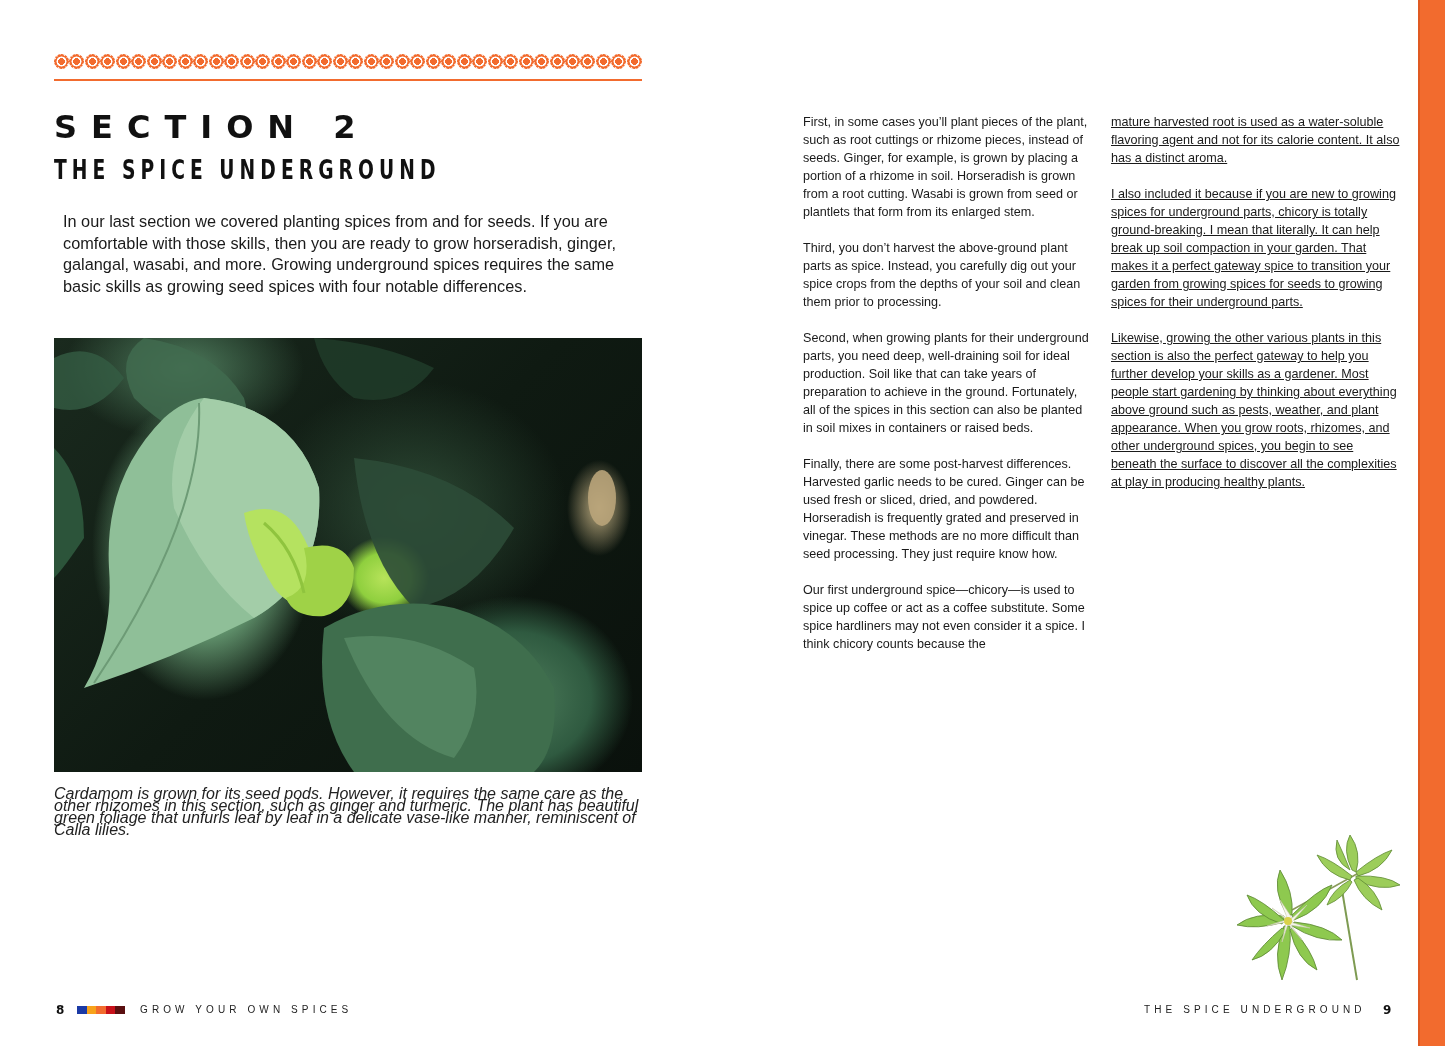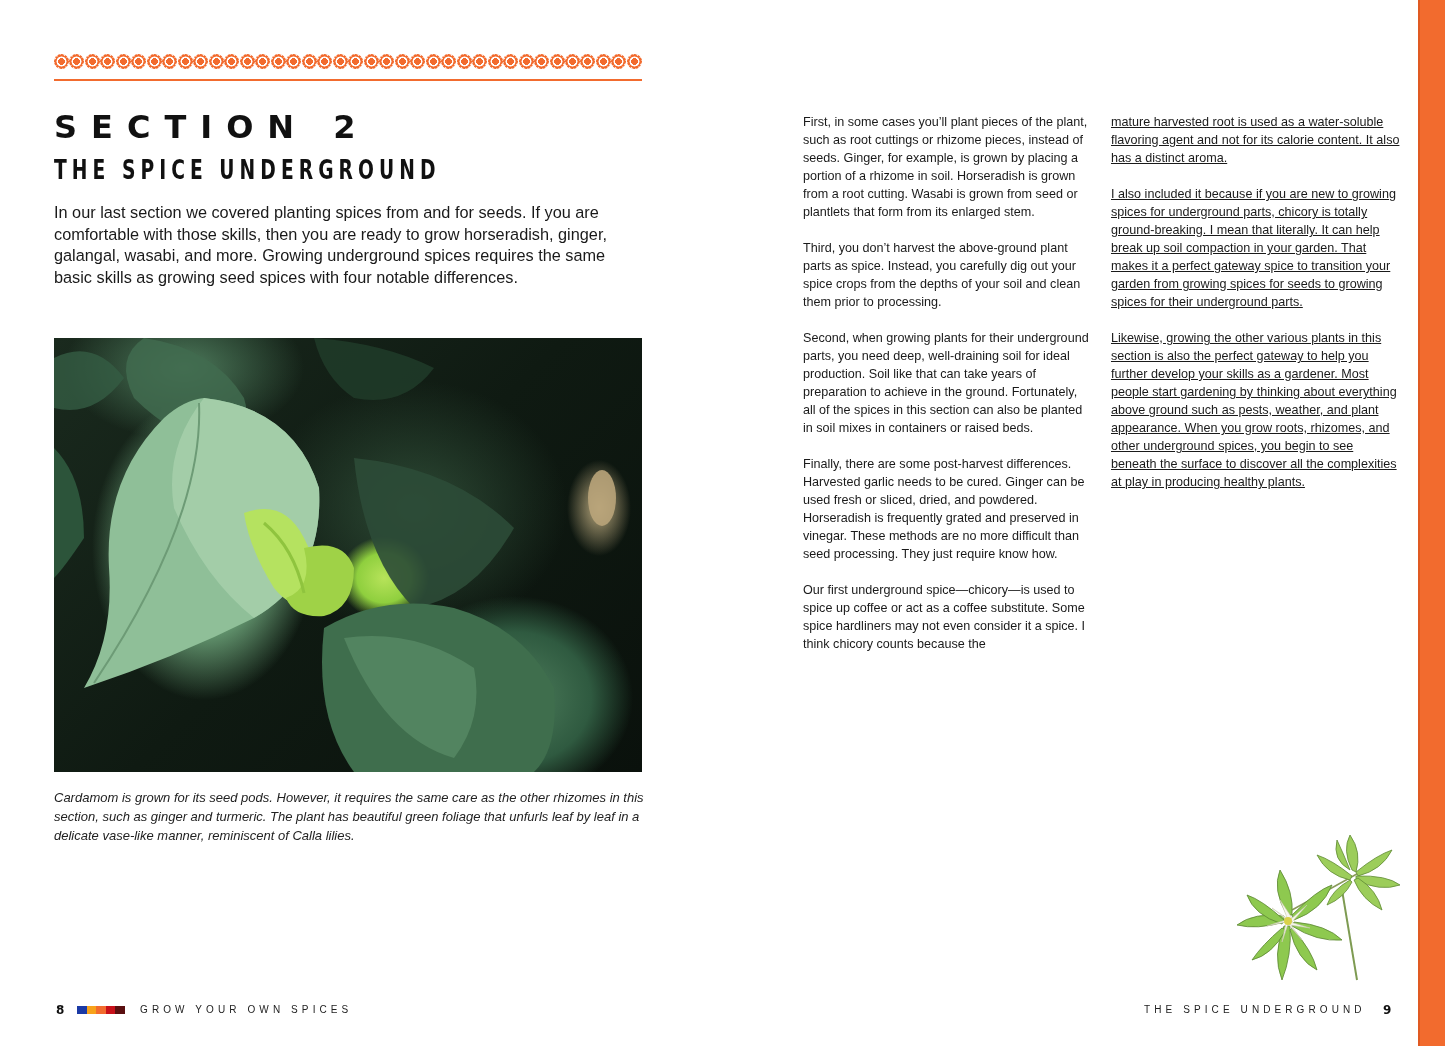--- a/index.html
+++ b/index.html
@@ -49,21 +49,21 @@
         radial-gradient(ellipse 140px 190px at 150px 210px, #a9cfac 0%, #6fa77c 40%, transparent 80%),
         radial-gradient(ellipse 140px 120px at 460px 360px, #4f7f5d 0%, #2f5a40 55%, transparent 85%),
         radial-gradient(ellipse 150px 90px at 130px 30px, #4d7a5b 0%, transparent 80%),
         radial-gradient(ellipse 180px 150px at 360px 170px, #2d4a35 0%, transparent 85%),
         radial-gradient(ellipse 40px 60px at 545px 170px, #b9a87d 0%, transparent 80%),
         linear-gradient(135deg, #1a2a1e 0%, #0f1a12 50%, #0a110c 100%);
     }
 
     .caption {
       position: absolute; left: 54px; top: 788px; width: 590px;
-      font-size: 13px; line-height: 19px; font-style: italic; color: #222;
+      font-size: 16px; line-height: 12px; font-style: italic; color: #222;
     }
 
     
     .col {
       position: absolute; top: 113px; width: 290px;
       font-size: 12.6px; line-height: 18px; color: #1a1a1a;
     }
     .col-1 { left: 803px; }
     .col-2 { left: 1111px; text-decoration: underline; }
     .col p { margin: 0 0 18px 0; }
@@ -134,21 +134,21 @@
         <span class="rosette"></span>
         <span class="rosette"></span>
         <span class="rosette"></span>
         <span class="rosette"></span>
         <span class="rosette"></span>
       </div>
     <div class="rule"></div>
 
     <div class="section-label">SECTION 2</div>
     <div class="chapter-title">THE SPICE UNDERGROUND</div>
-    <p class="intro" style="margin:0">In our last section we covered planting spices from and for seeds. If you are comfortable with those skills, then you are ready to grow horseradish, ginger, galangal, wasabi, and more. Growing underground spices requires the same basic skills as growing seed spices with four notable differences.</p>
+    <p class="intro" style="margin:9px">In our last section we covered planting spices from and for seeds. If you are comfortable with those skills, then you are ready to grow horseradish, ginger, galangal, wasabi, and more. Growing underground spices requires the same basic skills as growing seed spices with four notable differences.</p>
 
     <div class="photo">
       <svg width="588" height="434" viewBox="0 0 588 434">
 
         <path d="M90 0 Q160 10 190 60 Q200 90 170 110 Q120 100 80 60 Q60 20 90 0Z" fill="#416b4f" opacity="0.85"></path>
         <path d="M260 0 Q330 5 380 30 Q350 70 300 60 Q270 40 260 0Z" fill="#1f3a28" opacity="0.9"></path>
         <path d="M300 120 Q400 130 460 190 Q420 260 360 270 Q310 220 300 120Z" fill="#2c4b37" opacity="0.9"></path>
         <path d="M0 20 Q40 0 70 40 Q40 80 0 70Z" fill="#355c43" opacity="0.8"></path>
         <path d="M0 110 Q30 140 30 200 Q10 230 0 240Z" fill="#2f5a3e" opacity="0.9"></path>
 

